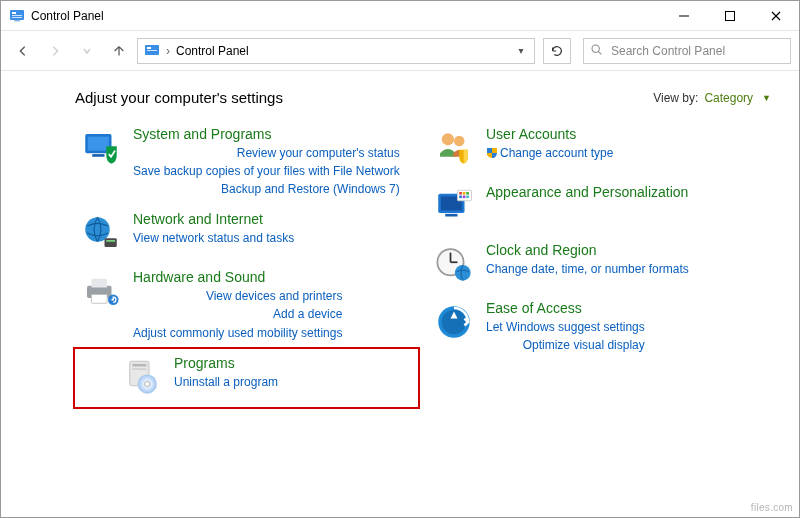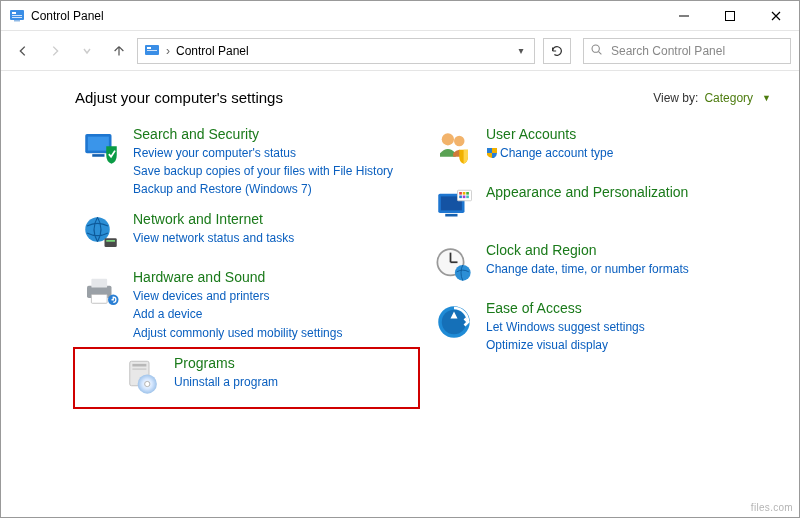--- a/index.html
+++ b/index.html
@@ -125,20 +125,21 @@
     color: #1a7a1a;
     font-size: 14px;
     cursor:pointer;
     line-height:1.2;
   }
   .cat .sublink {
     color: #0a5fbf;
     font-size: 12px;
     cursor:pointer;
     line-height:1.35;
+    text-align:right;
   }
 
   .watermark {
     position:absolute; right:6px; bottom:4px;
     font-size:10px; color:#b5b5b5; letter-spacing:0.3px;
   }
 </style>
 </head>
 <body>
 
@@ -241,23 +242,23 @@
         <div class="icon">
           <svg width="42" height="42" viewBox="0 0 48 48">
             <rect x="6" y="8" width="30" height="22" rx="2" fill="#1e76d0"></rect>
             <rect x="9" y="11" width="24" height="16" fill="#3a95ea"></rect>
             <rect x="14" y="31" width="14" height="3" fill="#1560b0"></rect>
             <path d="M30 22 L42 22 L42 32 Q42 40 36 42 Q30 40 30 32 Z" fill="#0a9b45"></path>
             <path d="M33 31 L35.5 34 L40 27" fill="none" stroke="#fff" stroke-width="2"></path>
           </svg>
         </div>
         <div class="text">
-          <span class="title">Search and Security</span>
+          <span class="title">System and Programs</span>
           <span class="sublink">Review your computer's status</span>
-          <span class="sublink">Save backup copies of your files with File History</span>
+          <span class="sublink">Save backup copies of your files with File Network</span>
           <span class="sublink">Backup and Restore (Windows 7)</span>
         </div>
       </div>
 
       <div class="cat">
         <div class="icon">
           <svg width="42" height="42" viewBox="0 0 48 48">
             <circle cx="20" cy="20" r="14" fill="#2c8fd6"></circle>
             <path d="M8 16 Q20 10 32 16 M8 24 Q20 30 32 24 M20 6 Q12 20 20 34 M20 6 Q28 20 20 34" fill="none" stroke="#0e5a9a" stroke-width="1.2"></path>
             <rect x="28" y="30" width="14" height="10" rx="1.5" fill="#4a4a4a"></rect>

